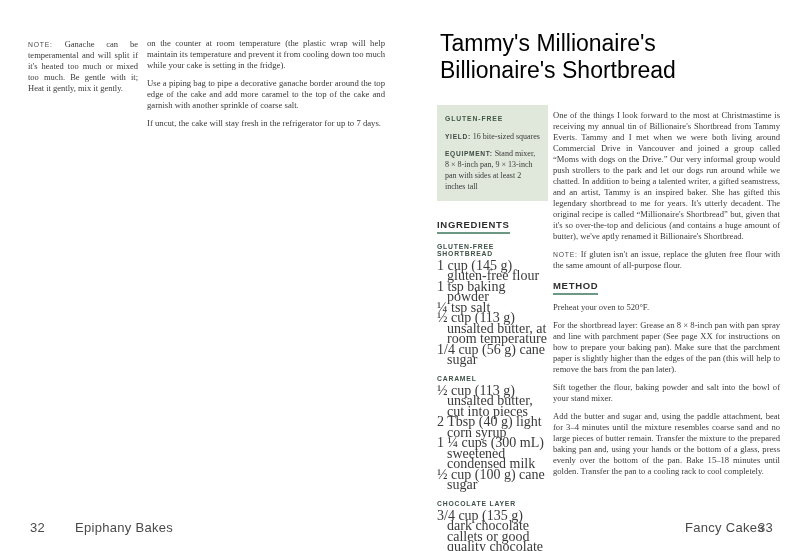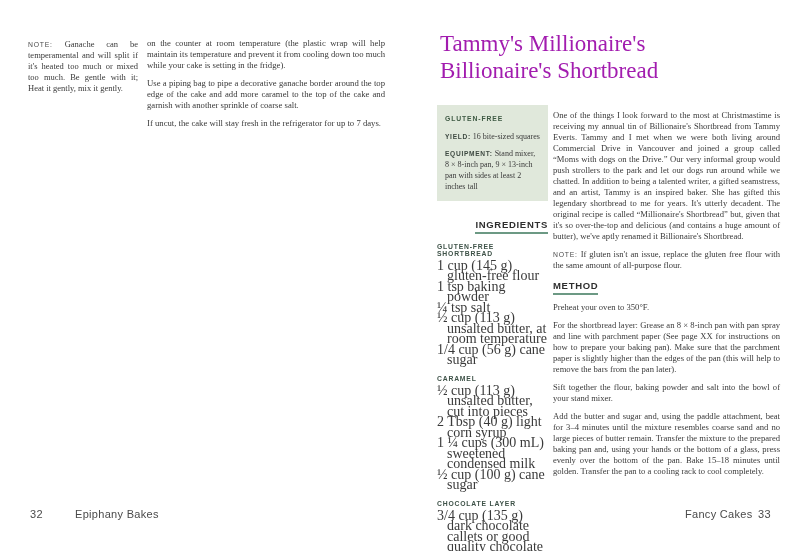--- a/index.html
+++ b/index.html
@@ -25,22 +25,22 @@
   .left-body p + p { margin-top: 7px; }
 
   .note-label {
     font-family: "Liberation Sans", sans-serif;
     font-size: 6.8px; letter-spacing: 0.8px; color: #4a4a4a;
   }
 
   
   .recipe-title {
     position: absolute; left: 440px; top: 30px; width: 300px;
-    font-family: Liberation Serif, serif;
-    font-size: 23px; line-height: 27px; font-weight: 400; color: #a21caf;
+    font-family: Liberation Sans, sans-serif;
+    font-size: 23px; line-height: 27px; font-weight: 400; color: #000000;
   }
 
   .meta-col { position: absolute; left: 437px; top: 105px; width: 111px; }
 
   .info-box {
     background: #e0e8db;
     padding: 8px 8px 9px 8px;
     font-size: 8px; line-height: 11px; color: #3a3a3a;
   }
   .diet-label {
@@ -53,21 +53,21 @@
   .kv-label {
     font-family: "Liberation Sans", sans-serif;
     font-size: 6.6px; letter-spacing: 0.7px; color: #3e4a42; font-weight: bold;
   }
 
   .rule-header {
     font-family: "Liberation Sans", sans-serif; font-weight: bold;
     font-size: 9.5px; letter-spacing: 0.7px; color: #2e2e2e;
     display: inline-block; border-bottom: 2px solid #6c9984; padding-bottom: 1.5px;
   }
-  .ingredients-header-wrap { margin-top: 13px; text-align: right; }
+  .ingredients-header-wrap { margin-top: 13px; }
 
   .ing-section { margin-top: 9px; }
   .ing-section-name {
     font-family: "Liberation Sans", sans-serif; font-weight: bold;
     font-size: 6.8px; letter-spacing: 0.8px; color: #3e5248;
     margin-bottom: 4px;
   }
   .ing-item {
     font-size: 14px; line-height: 10.5px; color: #3a3a3a;
     padding-left: 10px; text-indent: -10px;
@@ -75,23 +75,23 @@
 
   .right-body {
     position: absolute; left: 553px; top: 110px; width: 227px;
     font-size: 8.6px; line-height: 11px; text-align: justify; color: #3a3a3a;
   }
   .right-body p + p, .right-body .method-wrap { margin-top: 7px; }
   .method-header-wrap { margin-top: 9px; margin-bottom: 7px; }
 
   
   .footer-item {
-    position: absolute; top: 508px;
+    position: absolute; top: 520px;
     font-family: "Liberation Sans", sans-serif;
-    font-size: 11px; letter-spacing: 0.3px; color: #4a4a4a;
+    font-size: 13px; letter-spacing: 0.3px; color: #4a4a4a;
   }
   .fp-32 { left: 30px; }
   .fs-left { left: 75px; }
   .fs-right { left: 685px; }
   .fp-33 { left: 758px; }
 </style>
 </head>
 <body>
 
 <div class="spread">
@@ -163,21 +163,21 @@
 
     <div class="right-body">
       <p>One of the things I look forward to the most at Christmastime is receiving my annual tin of Billionaire's Shortbread from Tammy Everts. Tammy and I met when we were both living around Commercial Drive in Vancouver and joined a group called “Moms with dogs on the Drive.” Our very informal group would push strollers to the park and let our dogs run around while we chatted. In addition to being a talented writer, a gifted seamstress, and an artist, Tammy is an inspired baker. She has gifted this legendary shortbread to me for years. It's utterly decadent. The original recipe is called “Millionaire's Shortbread” but, given that it's so over-the-top and delicious (and contains a huge amount of butter), we've aptly renamed it Billionaire's Shortbread.</p>
 
       <p><span class="note-label">NOTE:</span> <span>If gluten isn't an issue, replace the gluten free flour with the same amount of all-purpose flour.</span></p>
 
       <div class="method-header-wrap">
         <h2 class="rule-header">METHOD</h2>
       </div>
 
-      <p>Preheat your oven to 350°F.</p>
+      <p>Preheat your oven to 520°F.</p>
       <p>For the shortbread layer: Grease an 8 × 8-inch pan with pan spray and line with parchment paper (See page XX for instructions on how to prepare your baking pan). Make sure that the parchment paper is slightly higher than the edges of the pan (this will help to remove the bars from the pan later).</p>
       <p>Sift together the flour, baking powder and salt into the bowl of your stand mixer.</p>
       <p>Add the butter and sugar and, using the paddle attachment, beat for 3–4 minutes until the mixture resembles coarse sand and no large pieces of butter remain. Transfer the mixture to the prepared baking pan and, using your hands or the bottom of a glass, press evenly over the bottom of the pan. Bake 15–18 minutes until golden. Transfer the pan to a cooling rack to cool completely.</p>
     </div>
 
     <span class="footer-item fs-right">Fancy Cakes</span>
     <span class="footer-item fp-33">33</span>
   </section>
 
 </div>

